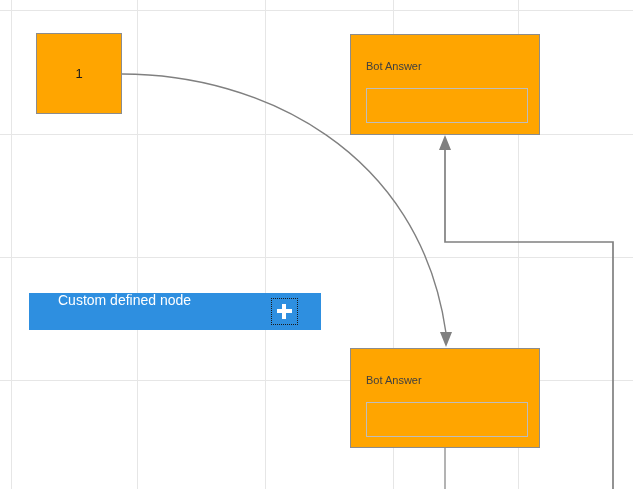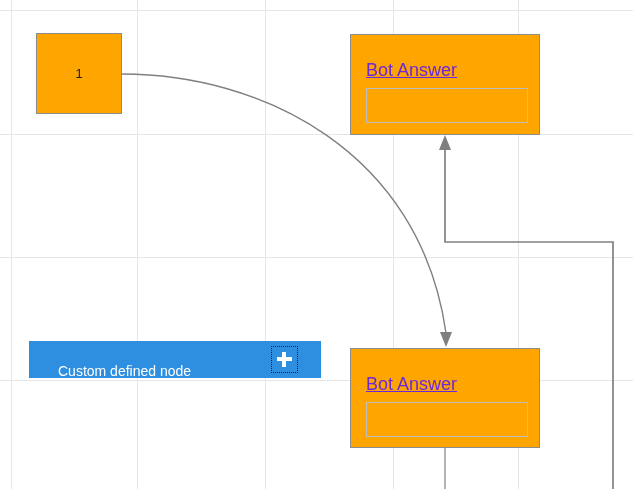--- a/index.html
+++ b/index.html
@@ -78,49 +78,47 @@
   .node-bot-bottom {
     left: 350px;
     top: 348px;
     width: 190px;
     height: 100px;
   }
   .node-title {
     position: absolute;
     left: 15px;
     top: 26px;
-    font-size: 18px;
-    color: #6d28d9;
+    font-size: 11px;
+    color: #404040;
     line-height: 1;
     white-space: nowrap;
-    text-decoration: underline;
   }
   .node-slot {
     position: absolute;
     left: 15px;
     top: 53px;
     width: 162px;
     height: 35px;
     box-sizing: border-box;
     border: 1px solid #bdbdbd;
     background: transparent;
   }
   
   .palette-bar {
     position: absolute;
     left: 29px;
     top: 293px;
     width: 292px;
     height: 37px;
     background: #2E8FE0;
     display: flex;
-    align-items: flex-end;
+    align-items: flex-start;
     box-sizing: border-box;
     padding: 0 0 0 29px;
-    margin-top: 48px;
   }
   .palette-label {
     font-size: 14px;
     color: #ffffff;
     line-height: 1;
     flex: 1;
     white-space: nowrap;
   }
   .palette-add {
     position: absolute;

